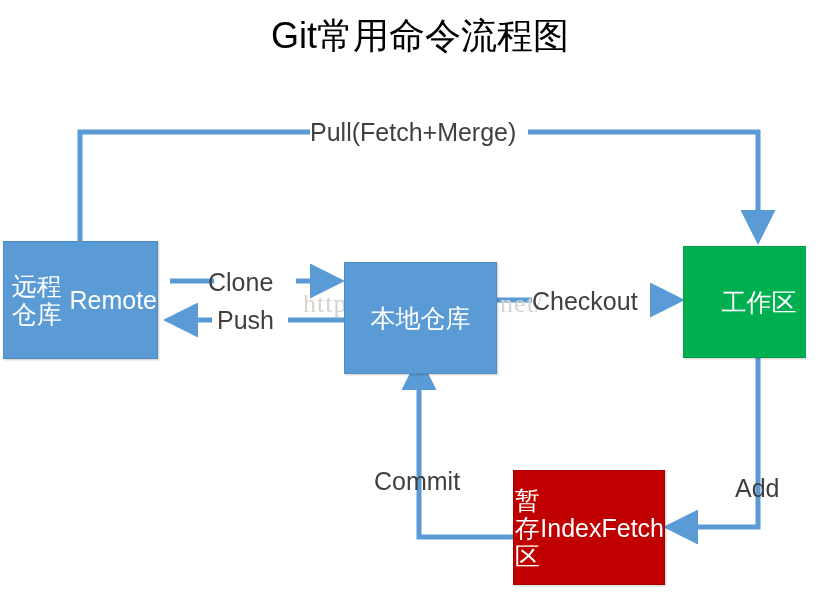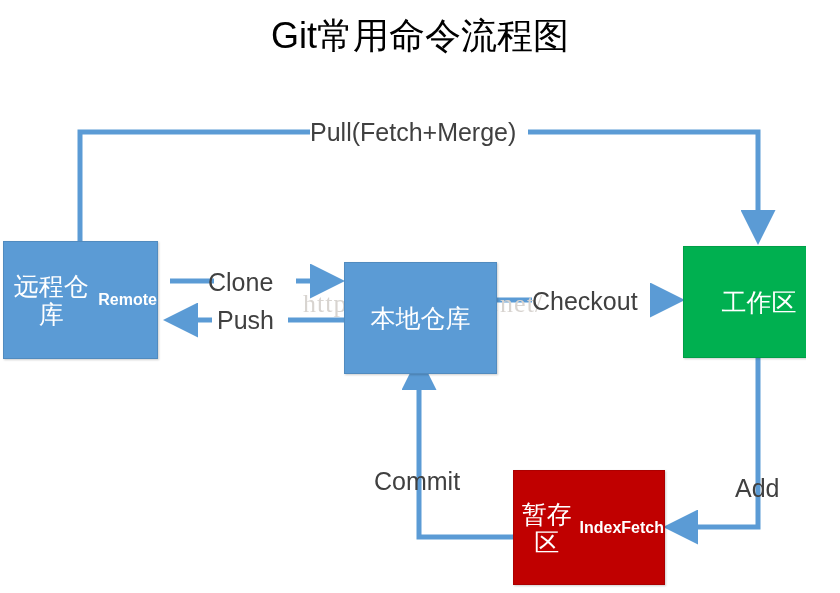--- a/index.html
+++ b/index.html
@@ -45,21 +45,21 @@
     justify-content: center;
     color: #ffffff;
     font-size: 25px;
     line-height: 1.12;
     text-align: center;
     border: 1px solid rgba(0,0,0,0.10);
     box-shadow: 1px 1px 2px rgba(0,0,0,0.20);
     z-index: 3;
   }
   .node .line-cn { font-size: 25px; }
-  .node .line-en { font-size: 16px; font-weight: bold; }
+  .node .line-en { font-size: 25px; }
 
   #node-remote     { left: 3px;   top: 241px; width: 155px; height: 118px; background: #5B9BD5; }
   #node-repository { left: 344px; top: 246px; width: 153px; height: 112px; background: #5B9BD5; margin-top: 16px; }
   #node-workspace  { left: 683px; top: 246px; width: 152px; height: 112px; background: #00B050; align-items: center; }
   #node-index      { left: 513px; top: 470px; width: 152px; height: 115px; background: #C00000; justify-content: flex-end; }
 
   .edge-label {
     position: absolute;
     color: #404040;
     font-size: 25px;

